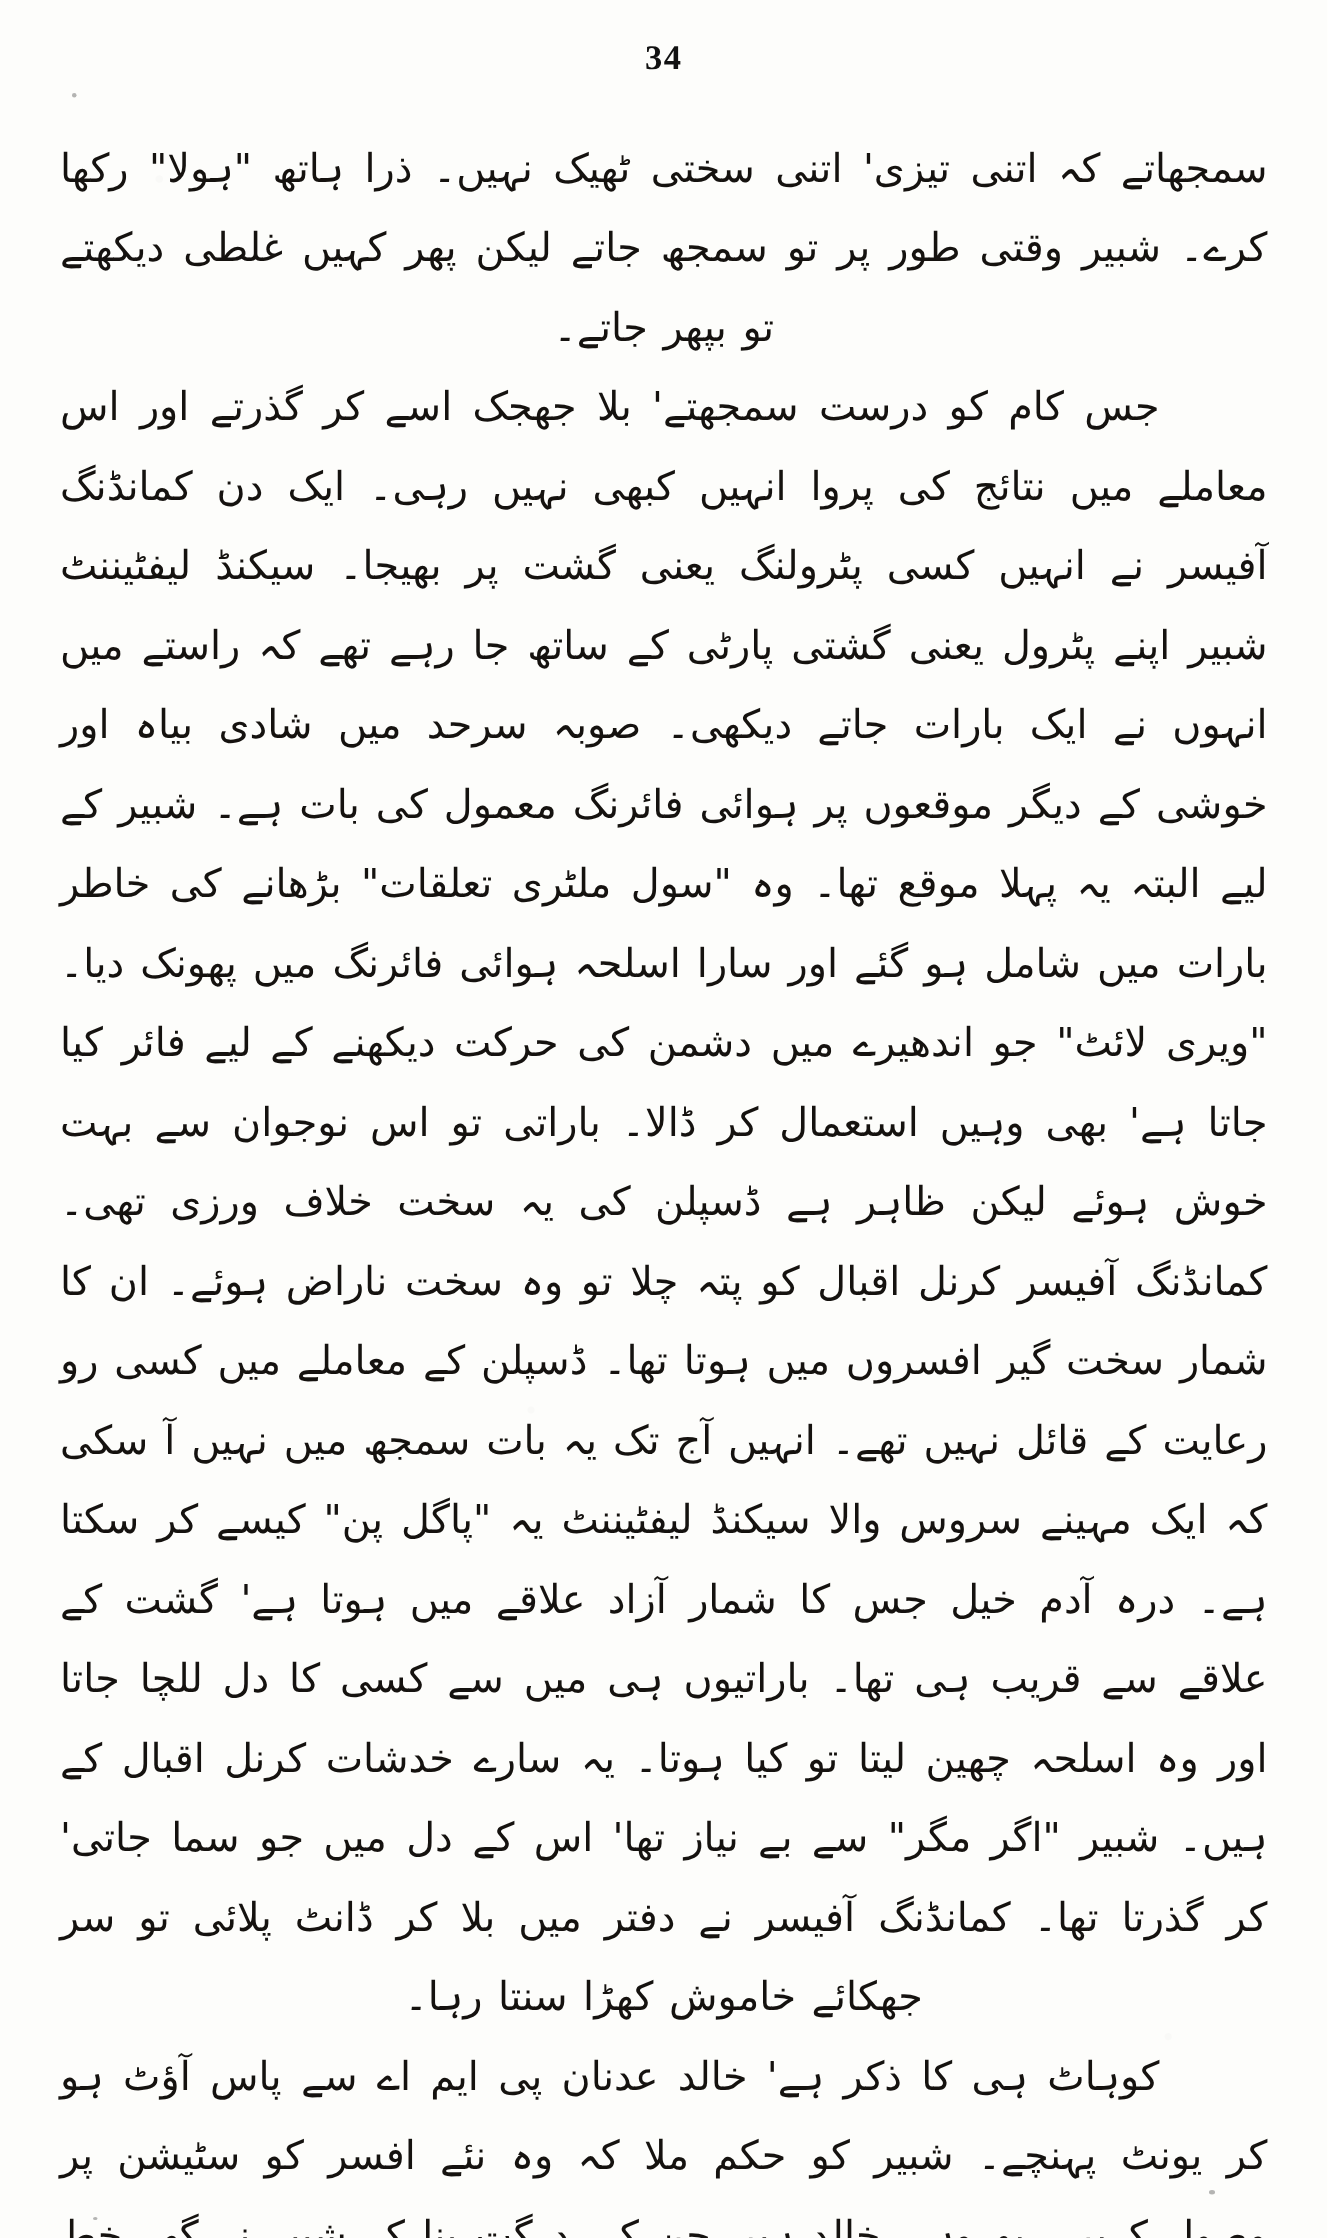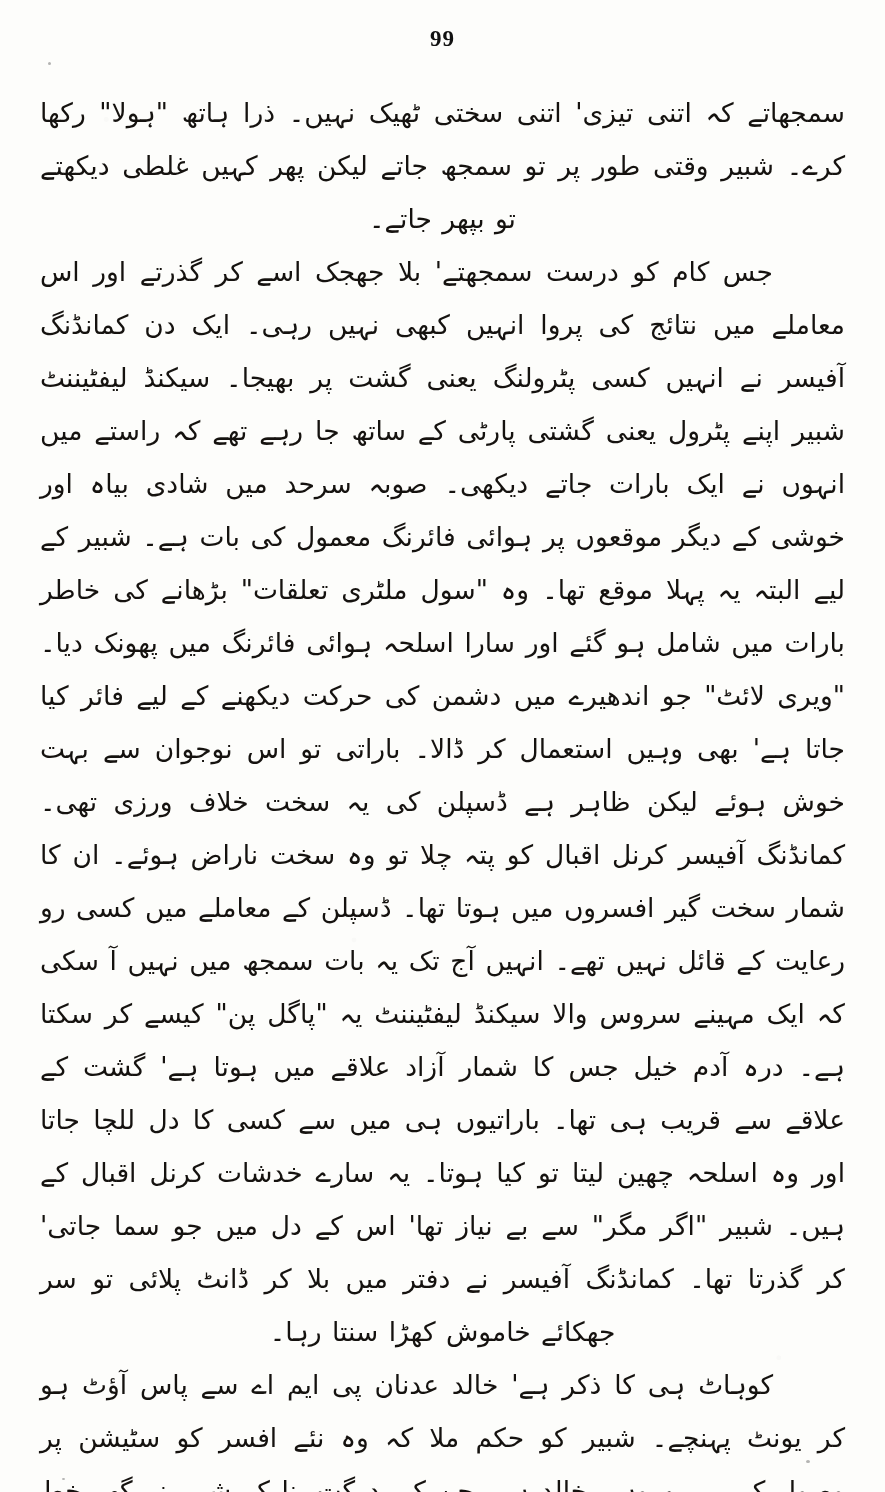--- a/index.html
+++ b/index.html
@@ -69,21 +69,21 @@
     background: #2a2a2a;
     opacity: .35;
     border-radius: 50%;
   }
 </style>
 </head>
 <body>
 
 <div class="page">
 
-  <div class="page-number">99</div>
+  <div class="page-number">34</div>
 
   <div class="body-text">
     <p class="para first">سمجھاتے کہ اتنی تیزی' اتنی سختی ٹھیک نہیں۔ ذرا ہاتھ "ہولا" رکھا کرے۔ شبیر وقتی طور پر تو سمجھ جاتے لیکن پھر کہیں غلطی دیکھتے تو بپھر جاتے۔</p>
     <p class="para">جس کام کو درست سمجھتے' بلا جھجک اسے کر گذرتے اور اس معاملے میں نتائج کی پروا انہیں کبھی نہیں رہی۔ ایک دن کمانڈنگ آفیسر نے انہیں کسی پٹرولنگ یعنی گشت پر بھیجا۔ سیکنڈ لیفٹیننٹ شبیر اپنے پٹرول یعنی گشتی پارٹی کے ساتھ جا رہے تھے کہ راستے میں انہوں نے ایک بارات جاتے دیکھی۔ صوبہ سرحد میں شادی بیاہ اور خوشی کے دیگر موقعوں پر ہوائی فائرنگ معمول کی بات ہے۔ شبیر کے لیے البتہ یہ پہلا موقع تھا۔ وہ "سول ملٹری تعلقات" بڑھانے کی خاطر بارات میں شامل ہو گئے اور سارا اسلحہ ہوائی فائرنگ میں پھونک دیا۔ "ویری لائٹ" جو اندھیرے میں دشمن کی حرکت دیکھنے کے لیے فائر کیا جاتا ہے' بھی وہیں استعمال کر ڈالا۔ باراتی تو اس نوجوان سے بہت خوش ہوئے لیکن ظاہر ہے ڈسپلن کی یہ سخت خلاف ورزی تھی۔ کمانڈنگ آفیسر کرنل اقبال کو پتہ چلا تو وہ سخت ناراض ہوئے۔ ان کا شمار سخت گیر افسروں میں ہوتا تھا۔ ڈسپلن کے معاملے میں کسی رو رعایت کے قائل نہیں تھے۔ انہیں آج تک یہ بات سمجھ میں نہیں آ سکی کہ ایک مہینے سروس والا سیکنڈ لیفٹیننٹ یہ "پاگل پن" کیسے کر سکتا ہے۔ درہ آدم خیل جس کا شمار آزاد علاقے میں ہوتا ہے' گشت کے علاقے سے قریب ہی تھا۔ باراتیوں ہی میں سے کسی کا دل للچا جاتا اور وہ اسلحہ چھین لیتا تو کیا ہوتا۔ یہ سارے خدشات کرنل اقبال کے ہیں۔ شبیر "اگر مگر" سے بے نیاز تھا' اس کے دل میں جو سما جاتی' کر گذرتا تھا۔ کمانڈنگ آفیسر نے دفتر میں بلا کر ڈانٹ پلائی تو سر جھکائے خاموش کھڑا سنتا رہا۔</p>
     <p class="para">کوہاٹ ہی کا ذکر ہے' خالد عدنان پی ایم اے سے پاس آؤٹ ہو کر یونٹ پہنچے۔ شبیر کو حکم ملا کہ وہ نئے افسر کو سٹیشن پر وصول کریں۔ یہ وہی خالد ہیں جن کی درگت بنا کر شبیر نے گھر خط لکھنے کو کہا تھا۔ دونوں کی سٹیشن پر ملاقات ہوئی۔ شفقت و احترام کے احساسات تو پہلے ہی سے تھے' دونوں ایک دوسرے سے مل کر بہت خوش ہوئے۔</p>
 
   </div>
 
   <div class="grain"></div>
   <div class="speck" style="left:48px;top:62px;width:3px;height:3px;"></div>

